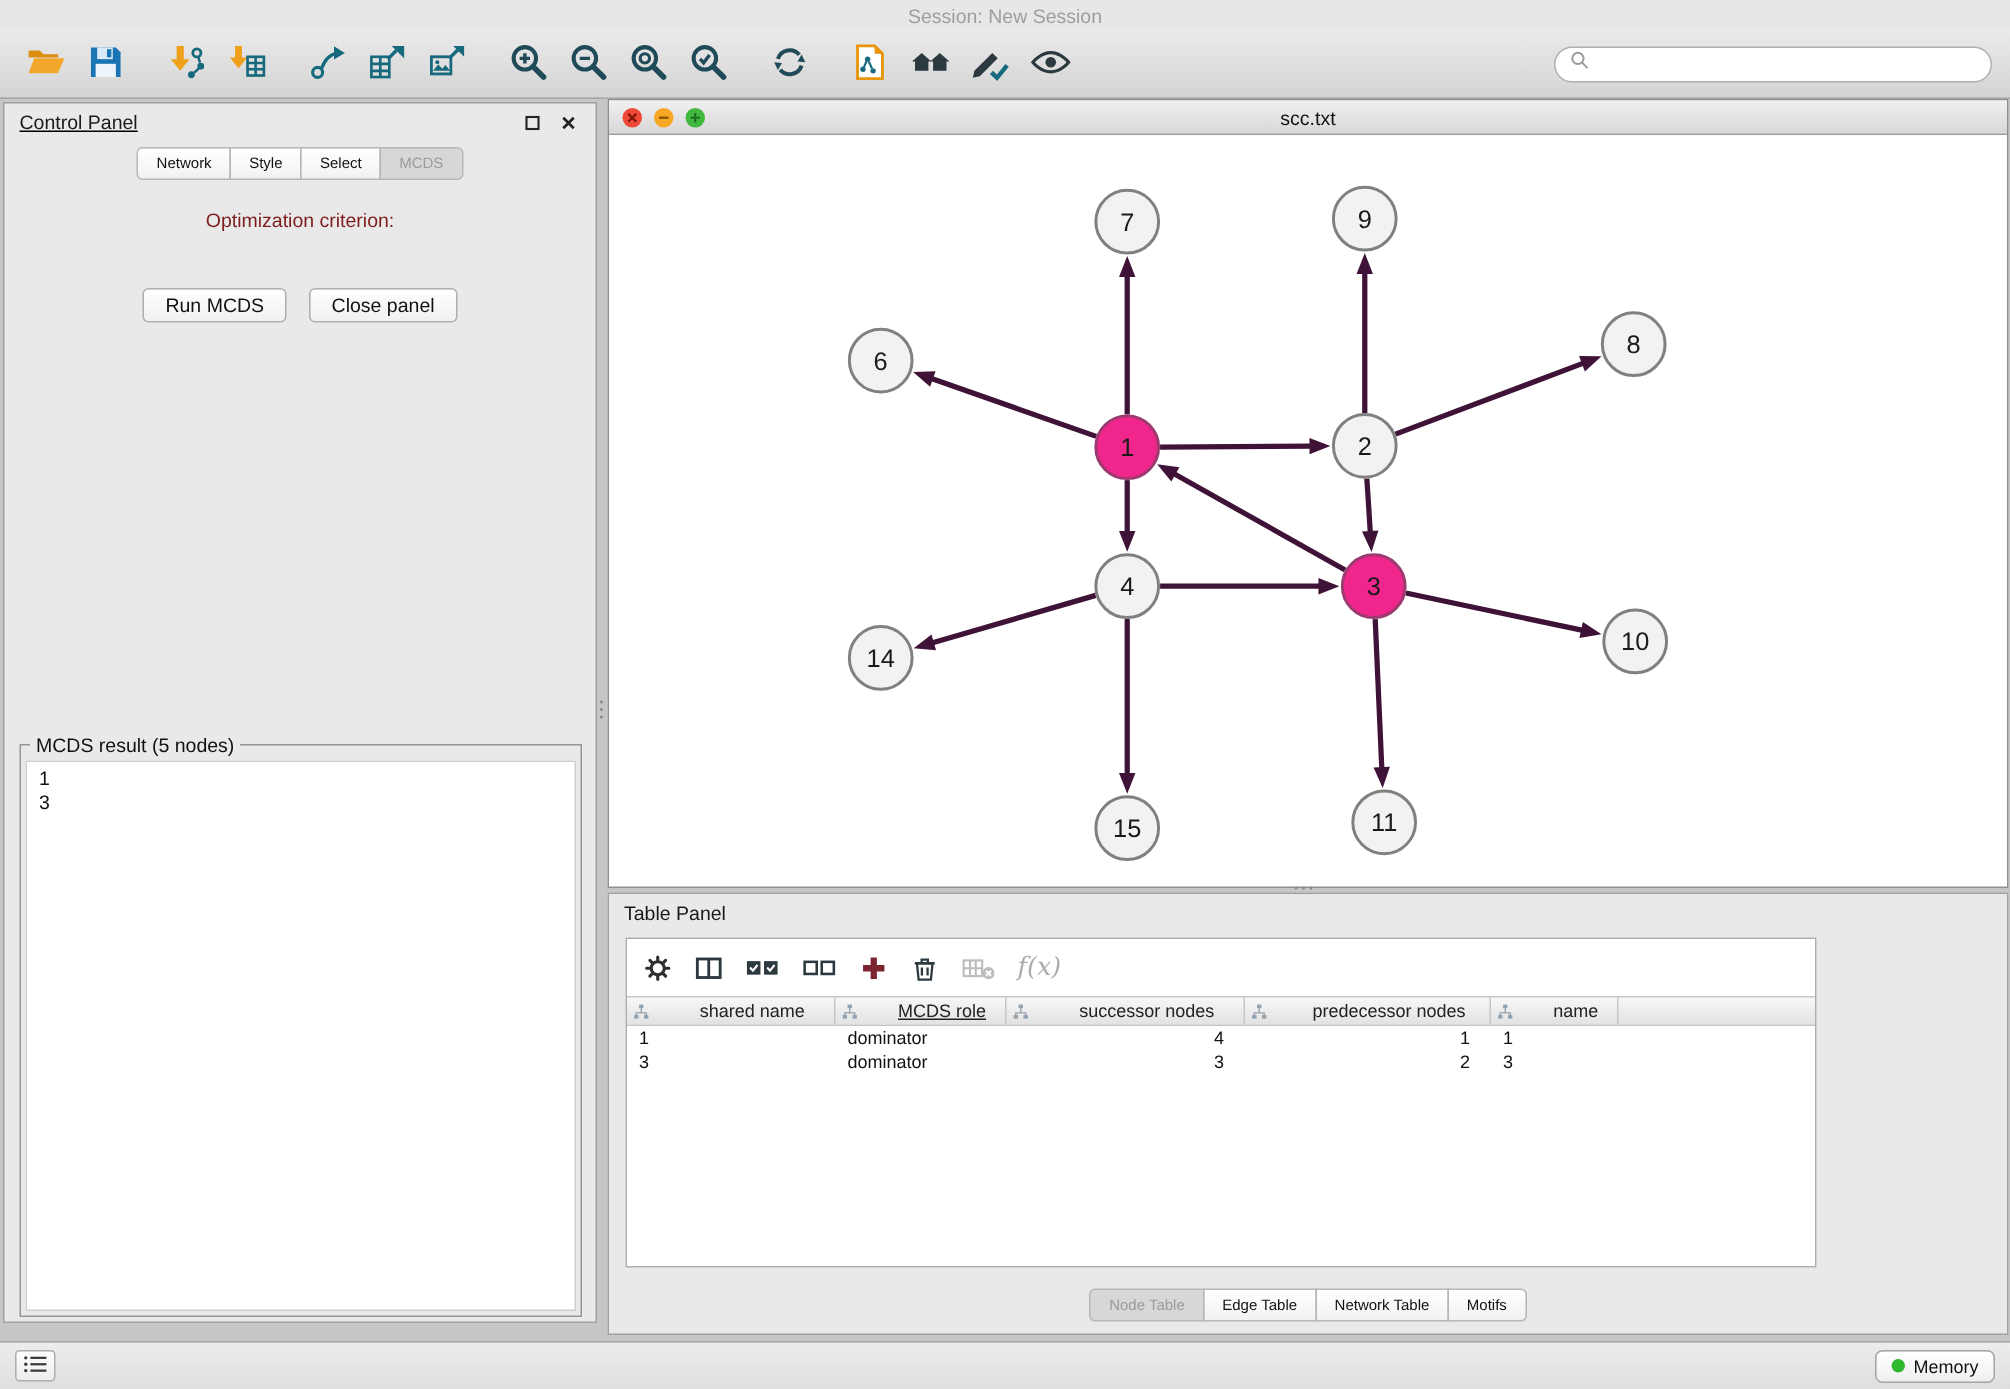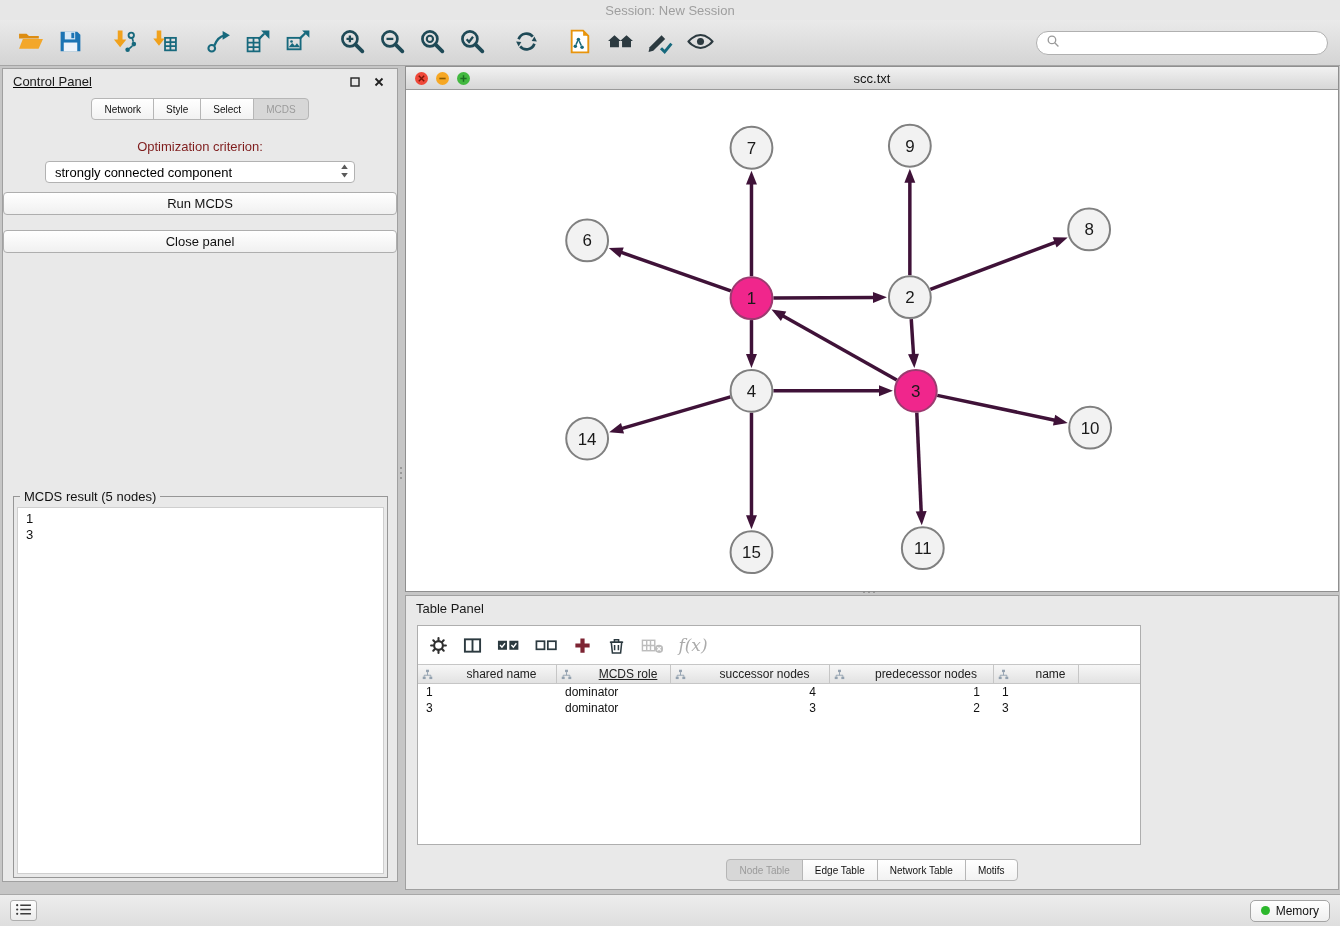--- a/index.html
+++ b/index.html
@@ -50,21 +50,21 @@
 
   
   .control-panel{left:2px;top:68px;width:396px;height:814px;text-decoration:underline;}
   .cp-tabs{position:absolute;left:0;right:0;top:29px;display:flex;justify-content:center;}
   .cp-opt-label{position:absolute;left:0;right:0;top:70px;text-align:center;font-size:13px;color:#7f1d1d;}
   .cp-select{position:absolute;left:42px;right:42px;top:92px;height:22px;background:#fff;
     border:1px solid #b2b2b2;border-radius:4px;display:flex;align-items:center;
     padding:0 5px 0 9px;box-sizing:border-box;font-size:13px;}
   .cp-select .val{flex:1;}
   .cp-select svg{width:9px;height:16px;}
-  .cp-buttons{position:absolute;left:0;right:0;top:123px;display:flex;justify-content:center;gap:15px;flex-direction:column;}
+  .cp-buttons{position:absolute;left:0;right:0;top:123px;display:flex;justify-content:center;gap:15px;}
   .push-btn{height:23px;padding:0 14px;font-size:13px;color:#111;border:1px solid #aeaeae;
     border-radius:4px;background:linear-gradient(#ffffff,#f0f0f0);cursor:default;
     font-family:"Liberation Sans",sans-serif;}
   .result-box{position:absolute;left:10px;right:9px;top:427px;height:380px;border:1px solid #969696;}
   .result-legend{position:absolute;top:-8px;left:6px;background:#e9e9e9;padding:0 4px;font-size:13px;color:#111;}
   .result-inner{position:absolute;left:3px;right:3px;top:10px;bottom:3px;background:#fff;
     border:1px solid #cfcfcf;font-size:13px;line-height:16px;padding:3px 8px;overflow:hidden;color:#111;}
 
   
   .network-window{left:405px;top:66px;width:934px;height:526px;background:#fff;
@@ -83,21 +83,21 @@
   .nw-canvas svg{width:100%;height:100%;display:block;}
 
   
   .grip{display:flex;gap:3px;align-items:center;justify-content:center;}
   .grip i{width:2px;height:2px;border-radius:50%;background:#8a8a8a;display:block;}
   .grip-v{left:398px;top:460px;width:6px;height:26px;flex-direction:column;}
   .grip-h{left:856px;top:589px;width:26px;height:6px;flex-direction:row;}
 
   
   .table-panel{left:405px;top:595px;width:934px;height:295px;}
-  .tp-content{position:absolute;left:11px;top:29px;width:724px;height:220px;background:#fff;
+  .tp-content{position:absolute;left:11px;top:29px;width:794px;height:220px;background:#fff;
     border:1px solid #aeaeae;box-sizing:border-box;overflow:hidden;}
   .tp-toolbar{height:38px;display:flex;align-items:center;padding:0 11px;gap:15px;}
   .tt-btn{border:none;background:transparent;padding:0;display:flex;align-items:center;
     justify-content:center;height:26px;cursor:default;}
   .tt-btn svg{height:19px;}
   .fx{font-family:"DejaVu Serif",serif;font-style:italic;color:#ababab;font-size:17px;}
   .tp-header{display:flex;height:20px;background:linear-gradient(#f7f7f7,#e2e2e2);
     border-top:1px solid #c6c6c6;border-bottom:1px solid #c6c6c6;box-sizing:border-box;font-size:12px;color:#222;}
   .tp-hcell{display:flex;align-items:center;gap:18px;padding:0 4px;box-sizing:border-box;
     border-right:1px solid #c6c6c6;cursor:default;}
@@ -293,27 +293,20 @@
         </svg>
       </button>
   </div>
   <div class="cp-tabs">
       <button class="seg-btn">Network</button>
       <button class="seg-btn">Style</button>
       <button class="seg-btn">Select</button>
       <button class="seg-btn selected">MCDS</button>
     </div>
   <div class="cp-opt-label">Optimization criterion:</div>
-  <div class="cp-select">
-    <span class="val">strongly connected component</span>
-    <span><svg viewBox="0 0 9 16">
-          <path d="M4.5 1.5L7.8 6H1.2z" fill="#5a5a5a"></path>
-          <path d="M4.5 14.5L1.2 10h6.6z" fill="#5a5a5a"></path>
-        </svg></span>
-  </div>
   <div class="cp-buttons">
     <button class="push-btn">Run MCDS</button>
     <button class="push-btn">Close panel</button>
   </div>
   <div class="result-box">
     <span class="result-legend">MCDS result (5 nodes)</span>
     <div class="result-inner">
         <div>1</div>
         <div>3</div>
       </div>

